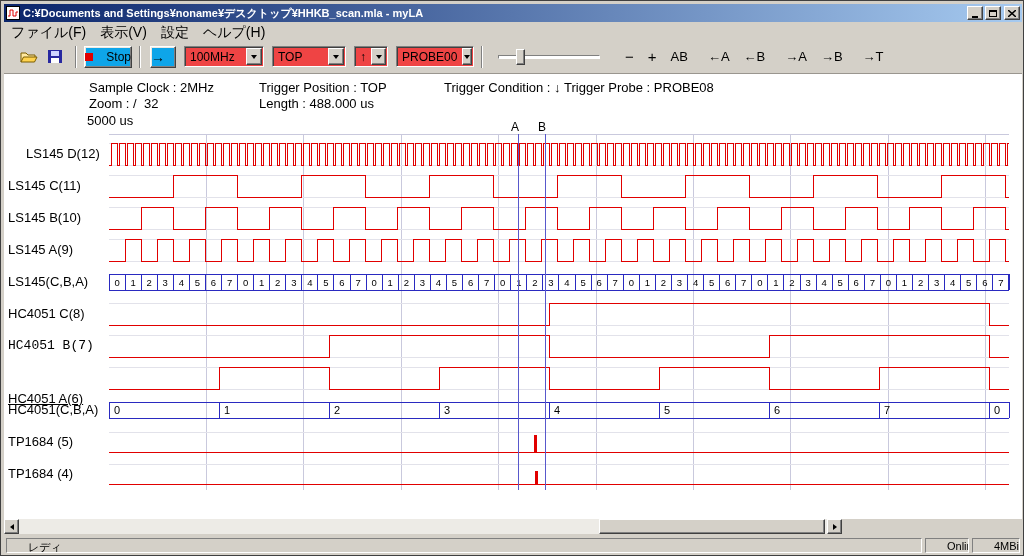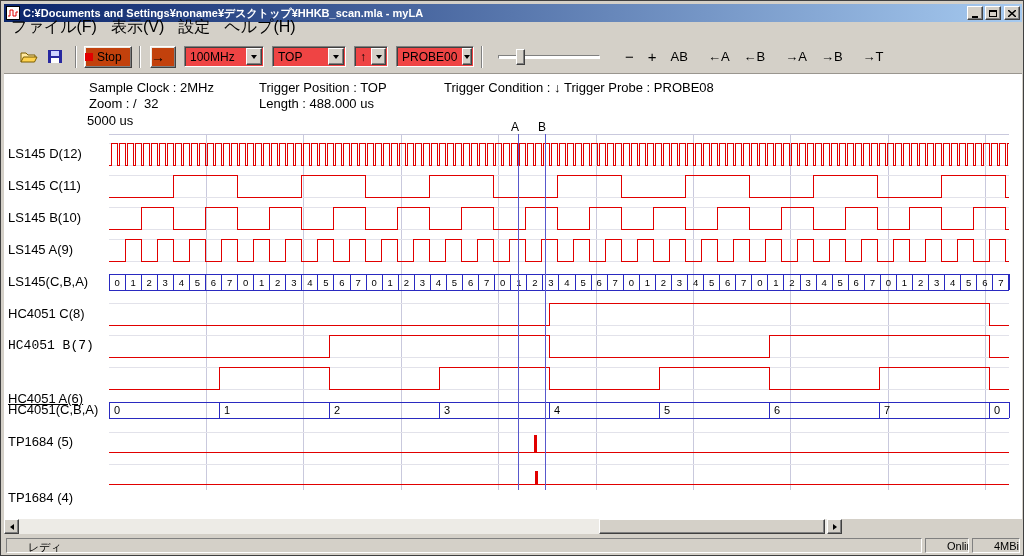--- a/index.html
+++ b/index.html
@@ -3,28 +3,28 @@
 <meta charset="utf-8">
 <style>
   *{box-sizing:border-box;margin:0;padding:0}
   body{margin:0;font-family:"Liberation Sans","DejaVu Sans",sans-serif;background:#808080}
   .window{position:relative;width:1024px;height:556px;background:#d4d0c8;border:1px solid #404040;overflow:hidden}
   .titlebar{position:absolute;left:3px;top:3px;width:1018px;height:18px;background:linear-gradient(90deg,#0a246a,#a6caf0);display:flex;align-items:center;padding:0 2px;z-index:3}
   .title-text{color:#fff;font-size:11px;font-weight:bold;margin-left:3px;flex:1;white-space:nowrap;overflow:hidden}
   .tb-btn{width:16px;height:14px;background:#d4d0c8;border:1px solid;border-color:#fff #404040 #404040 #fff;box-shadow:inset -1px -1px 0 #808080;display:flex;align-items:center;justify-content:center;margin-left:2px;flex:none}
   .glyph-min{width:6px;height:2px;background:#000;margin-top:7px}
   .glyph-max{width:8px;height:7px;border:1px solid #000;border-top-width:2px}
-  .menubar{position:absolute;left:3px;top:21px;width:1018px;height:18px;display:flex;align-items:flex-end;z-index:3;font-size:16px}
+  .menubar{position:absolute;left:3px;top:21px;width:1018px;height:18px;display:flex;align-items:flex-start;z-index:3;font-size:14px}
   .menu-item{padding:2px 7px;white-space:nowrap}
   .toolbar{position:absolute;left:3px;top:39px;width:1018px;height:34px;display:flex;align-items:center;z-index:3;border-bottom:1px solid #9a968f;padding-left:10px}
   .client{position:absolute;left:3px;top:73px;width:1018px;height:445px;background:#fff;z-index:0}
   #wave{position:absolute;left:0;top:0;z-index:1;pointer-events:none}
   .info-text{position:absolute;font-size:13px;color:#000;z-index:2;white-space:pre}
   .ch-label{position:absolute;left:7px;font-size:13px;color:#000;z-index:2;white-space:nowrap}
-  .btn{background:#c2410c;border:1px solid;border-color:#fff #404040 #404040 #fff;box-shadow:inset -1px -1px 0 #808080,inset 1px 1px 0 #ece9e2;display:flex;align-items:center;justify-content:flex-start}
+  .btn{background:#0ea5e9;border:1px solid;border-color:#fff #404040 #404040 #fff;box-shadow:inset -1px -1px 0 #808080,inset 1px 1px 0 #ece9e2;display:flex;align-items:center;justify-content:space-between}
   .tool-icon-btn{width:25px;height:22px;margin-left:2px;display:flex;align-items:center;justify-content:center}
   .sep{width:2px;height:22px;border-left:1px solid #808080;border-right:1px solid #fff;margin:0 7px;flex:none}
   .stop-btn{width:48px;height:22px;font-size:12px;gap:4px}
   .stop-square{width:8px;height:8px;background:#e10000}
   .run-btn{width:26px;height:22px;font-size:14px;font-weight:bold;margin-left:2px}
   .combo{display:flex;align-items:center;border:1px solid;border-color:#808080 #fff #fff #808080;box-shadow:inset 1px 1px 0 #404040;background:#ef4444;height:21px;margin-left:8px;flex:none}
   .combo-text{font-size:12px;padding:0 5px;flex:1;white-space:nowrap}
   .combo-btn{width:16px;height:17px;margin-right:1px;background:#d4d0c8;border:1px solid;border-color:#fff #404040 #404040 #fff;box-shadow:inset -1px -1px 0 #808080;display:flex;align-items:center;justify-content:center}
   .tri-down{width:0;height:0;border-left:3px solid transparent;border-right:3px solid transparent;border-top:4px solid #000}
   .slider{position:relative;width:106px;height:22px;margin-left:6px;flex:none}
@@ -362,24 +362,24 @@
         <span class="tri-right"></span>
       </span>
   </div>
 
   <div class="statusbar">
     <span class="status-panel status-ready">レディ</span>
     <span class="status-panel" style="width:42px">Online</span>
     <span class="status-panel" style="width:48px">4MBit</span>
   </div>
 
-<div class="ch-label" style="top: 145px;">LS145 D(12)</div>
+<div class="ch-label" style="top: 145px; margin-left: 18px;">LS145 D(12)</div>
     <div class="ch-label" style="top: 177px;">LS145 C(11)</div>
     <div class="ch-label" style="top: 209px;">LS145 B(10)</div>
     <div class="ch-label" style="top: 241px;">LS145 A(9)</div>
     <div class="ch-label" style="top: 273px;">LS145(C,B,A)</div>
     <div class="ch-label" style="top: 305px;">HC4051 C(8)</div>
     <div class="ch-label" style="top: 337px; font-family: Liberation Mono, monospace;">HC4051 B(7)</div>
     <div class="ch-label" style="top: 390px; text-decoration: underline;">HC4051 A(6)</div>
     <div class="ch-label" style="top: 401px;">HC4051(C,B,A)</div>
     <div class="ch-label" style="top: 433px; text-align: right;">TP1684 (5)</div>
-    <div class="ch-label" style="top: 489px;">TP1684 (4)</div>
+    <div class="ch-label" style="top: 465px;">TP1684 (4)</div>
   </div>
 
 </body></html>

